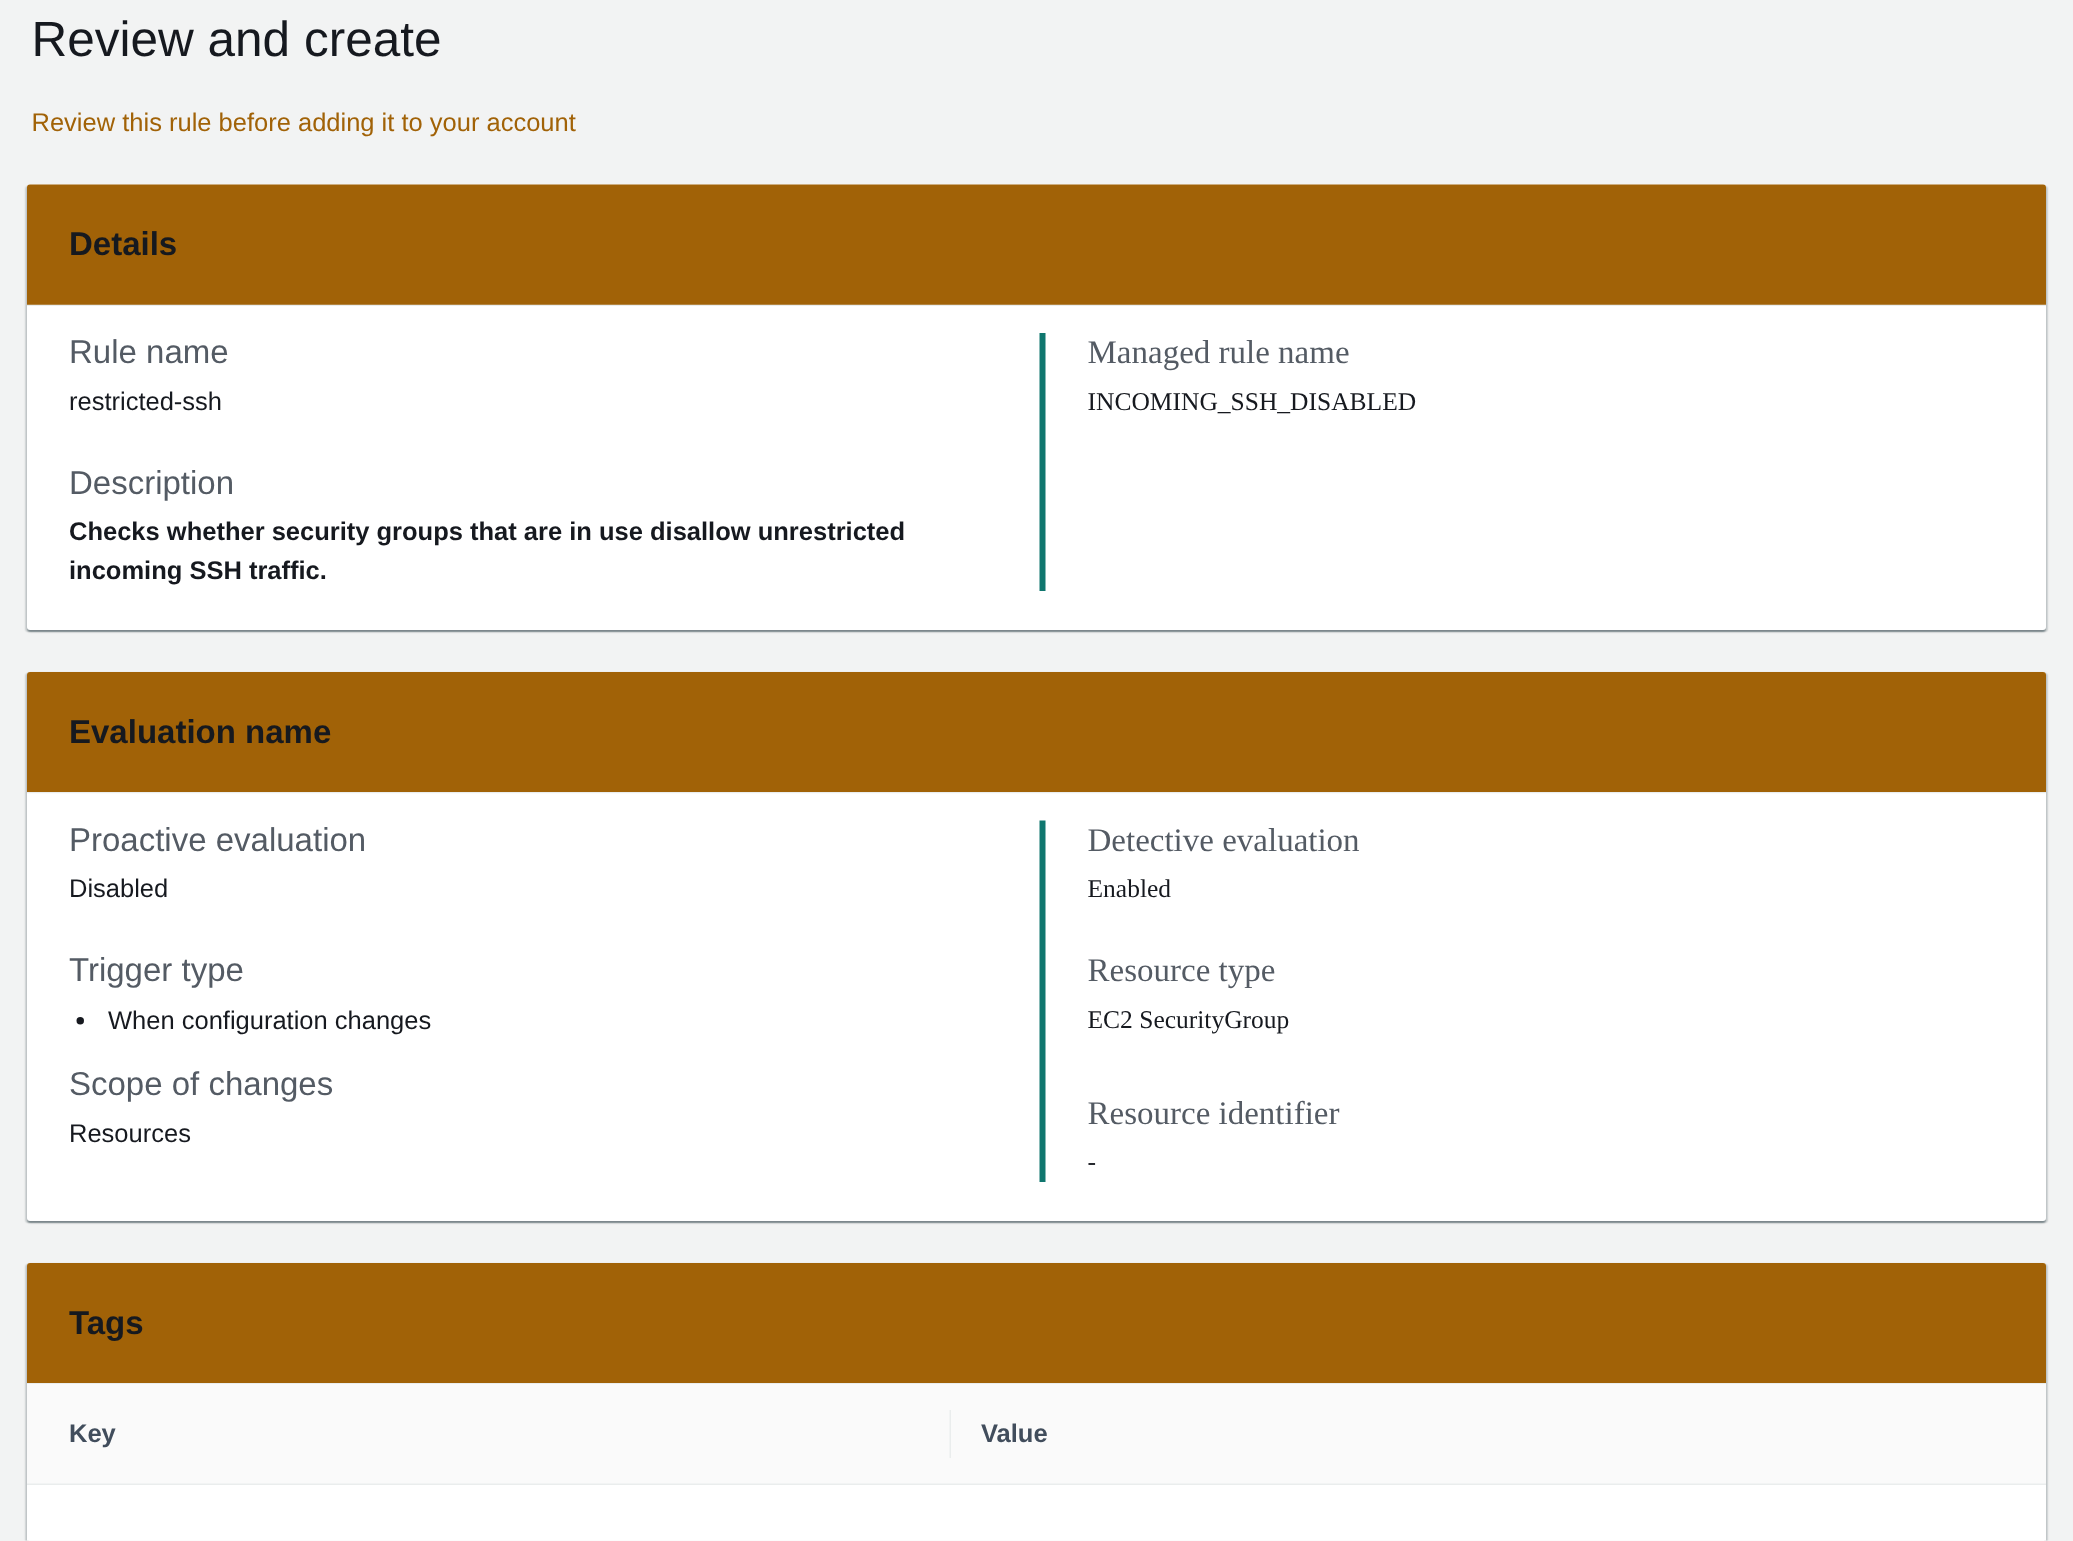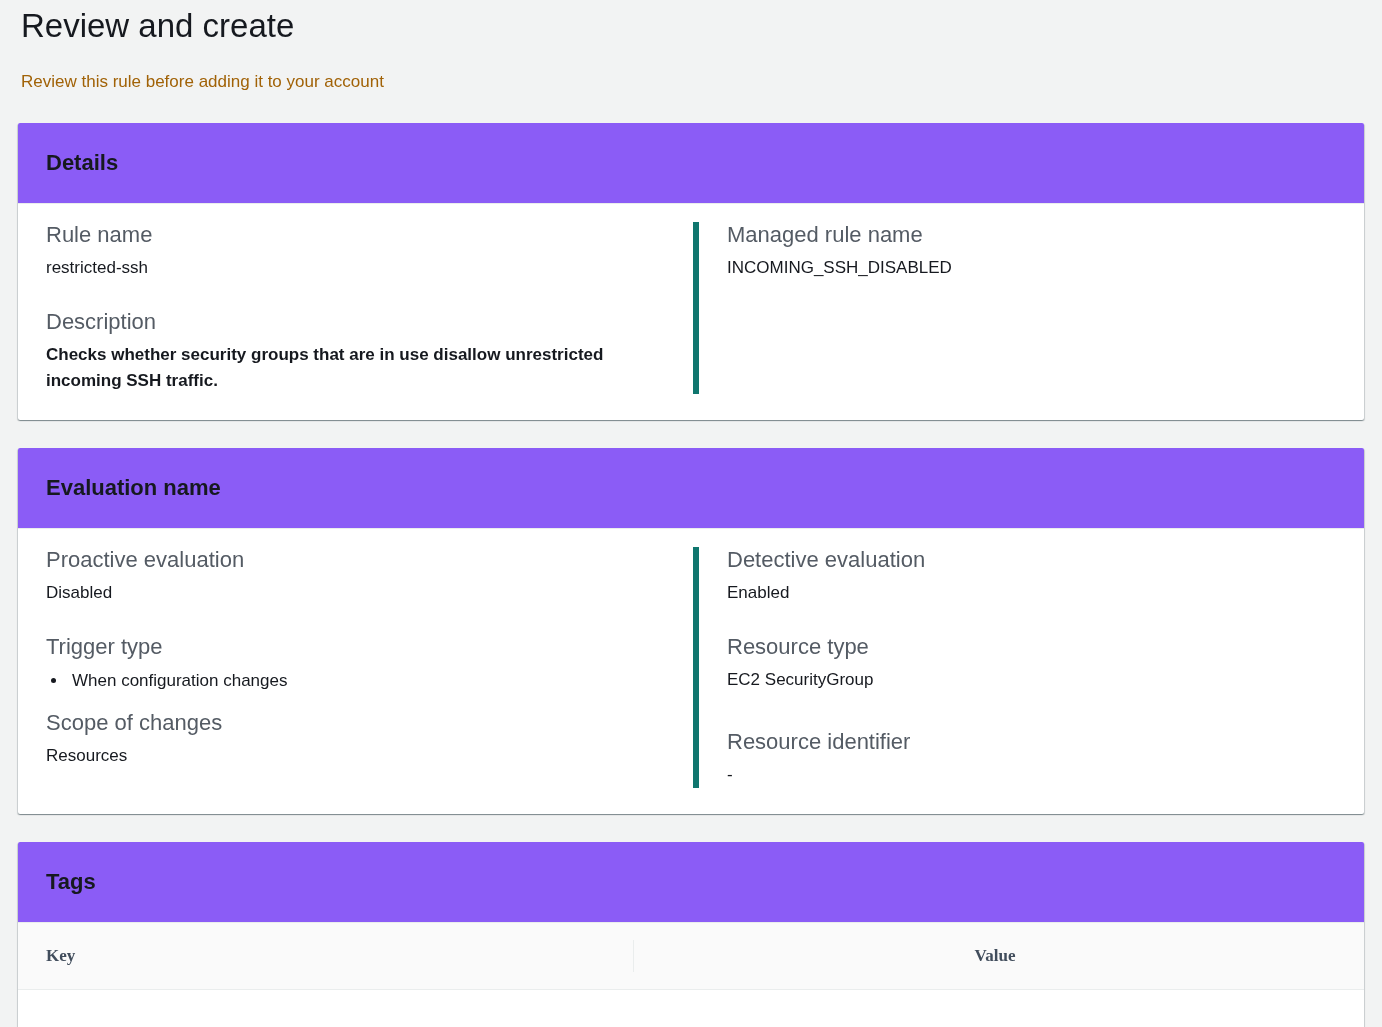--- a/index.html
+++ b/index.html
@@ -32,42 +32,43 @@
   }
   .card {
     margin-top: 28px;
     background: #ffffff;
     border-radius: 2px;
     box-shadow: 0 1px 1px 0 rgba(0,28,36,0.30),
                 1px 1px 1px 0 rgba(0,28,36,0.15),
                -1px 1px 1px 0 rgba(0,28,36,0.15);
   }
   .card-header {
-    background: #8b5cf6;
+    background: #a16207;
     border-bottom: 1px solid #eaeded;
     padding: 26px 28px;
     border-radius: 2px 2px 0 0;
   }
   .card-title {
     margin: 0;
     font-size: 22px;
     font-weight: 700;
     line-height: 28px;
     color: #16191f;
   }
   .card-body {
     display: grid;
     grid-template-columns: 675px 1fr;
     padding: 18px 0 26px 0;
   }
   .col {
     padding: 0 28px;
   }
   .col-right {
-    border-left: 6px solid #0f766e;
+    border-left: 4px solid #0f766e;
+    font-family: Liberation Serif, serif;
   }
   .field + .field { margin-top: 28px; }
   .field.gap-sm { margin-top: 8px; }
   .field.gap-lg { margin-top: 36px; }
   .field-label {
     font-size: 22px;
     line-height: 26px;
     color: #545b64;
     margin-bottom: 7px;
   }
@@ -94,26 +95,24 @@
     grid-template-columns: 615px 1fr;
     background: #fafafa;
     border-bottom: 1px solid #eaeded;
   }
   .tags-col {
     padding: 20px 28px;
     font-size: 17px;
     font-weight: 700;
     line-height: 26px;
     color: #414d5c;
-    font-family: Liberation Serif, serif;
   }
   .tags-col-value {
     position: relative;
     padding-left: 21px;
-    text-align: center;
   }
   .tags-col-value::before {
     content: "";
     position: absolute;
     left: 0;
     top: 50%;
     transform: translateY(-50%);
     width: 1px;
     height: 32px;
     background: #eaeded;

